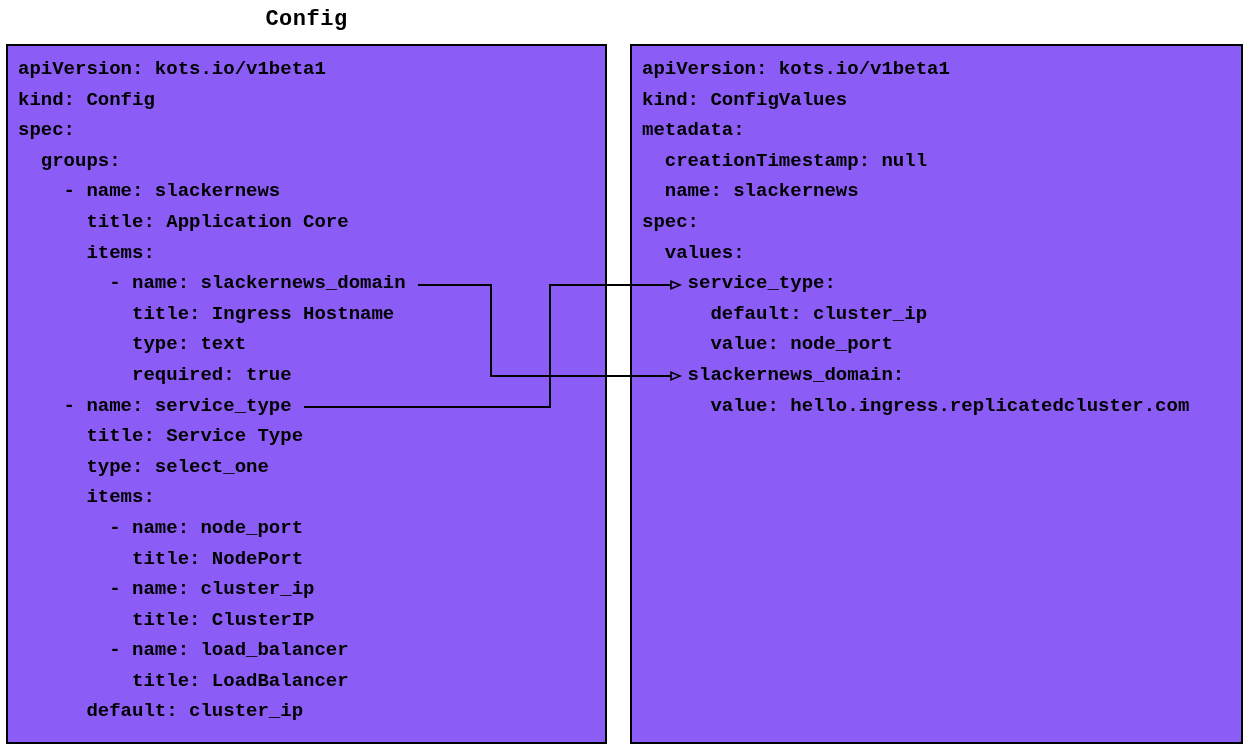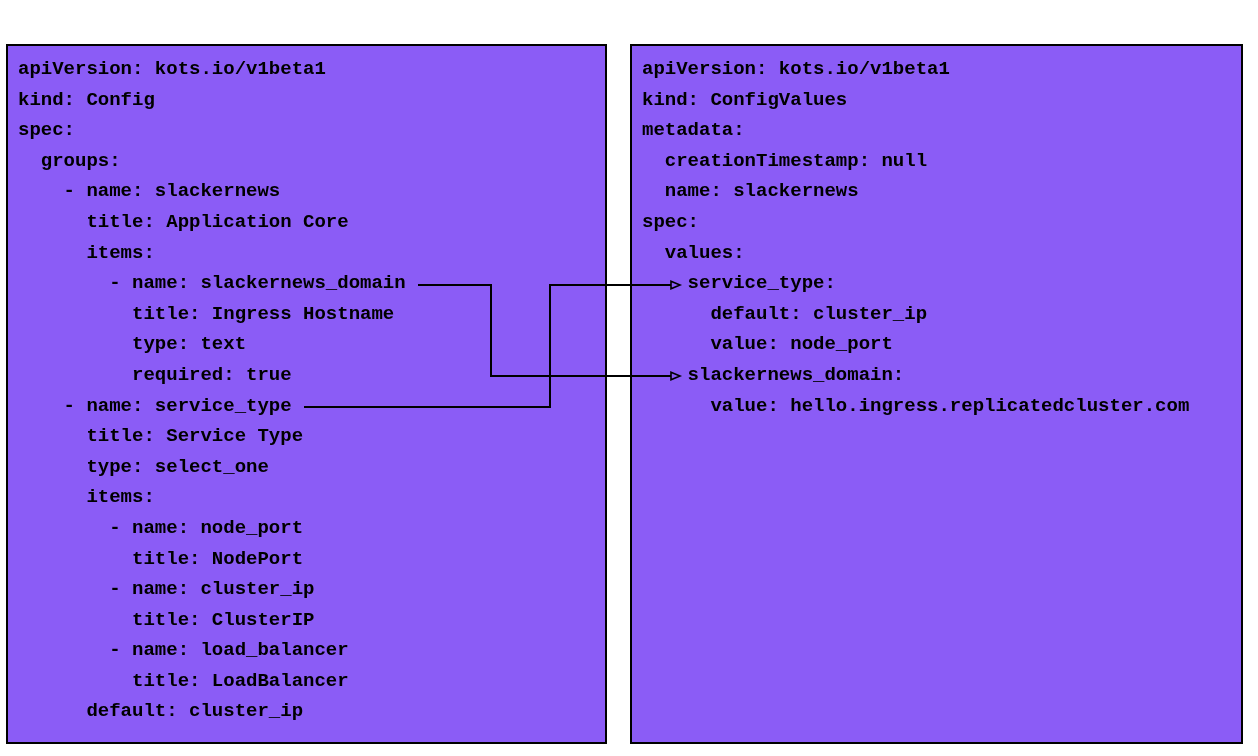--- a/index.html
+++ b/index.html
@@ -56,20 +56,21 @@
     stroke-width: 2;
     stroke-linejoin: miter;
     stroke-linecap: butt;
   }
 </style>
 </head>
 <body>
 
 <div class="canvas">
 
+  <div class="panel-title left">Config</div>
 
 
   <div class="panel left">
     <pre>apiVersion: kots.io/v1beta1
 kind: Config
 spec:
   groups:
     - name: slackernews
       title: Application Core
       items:

